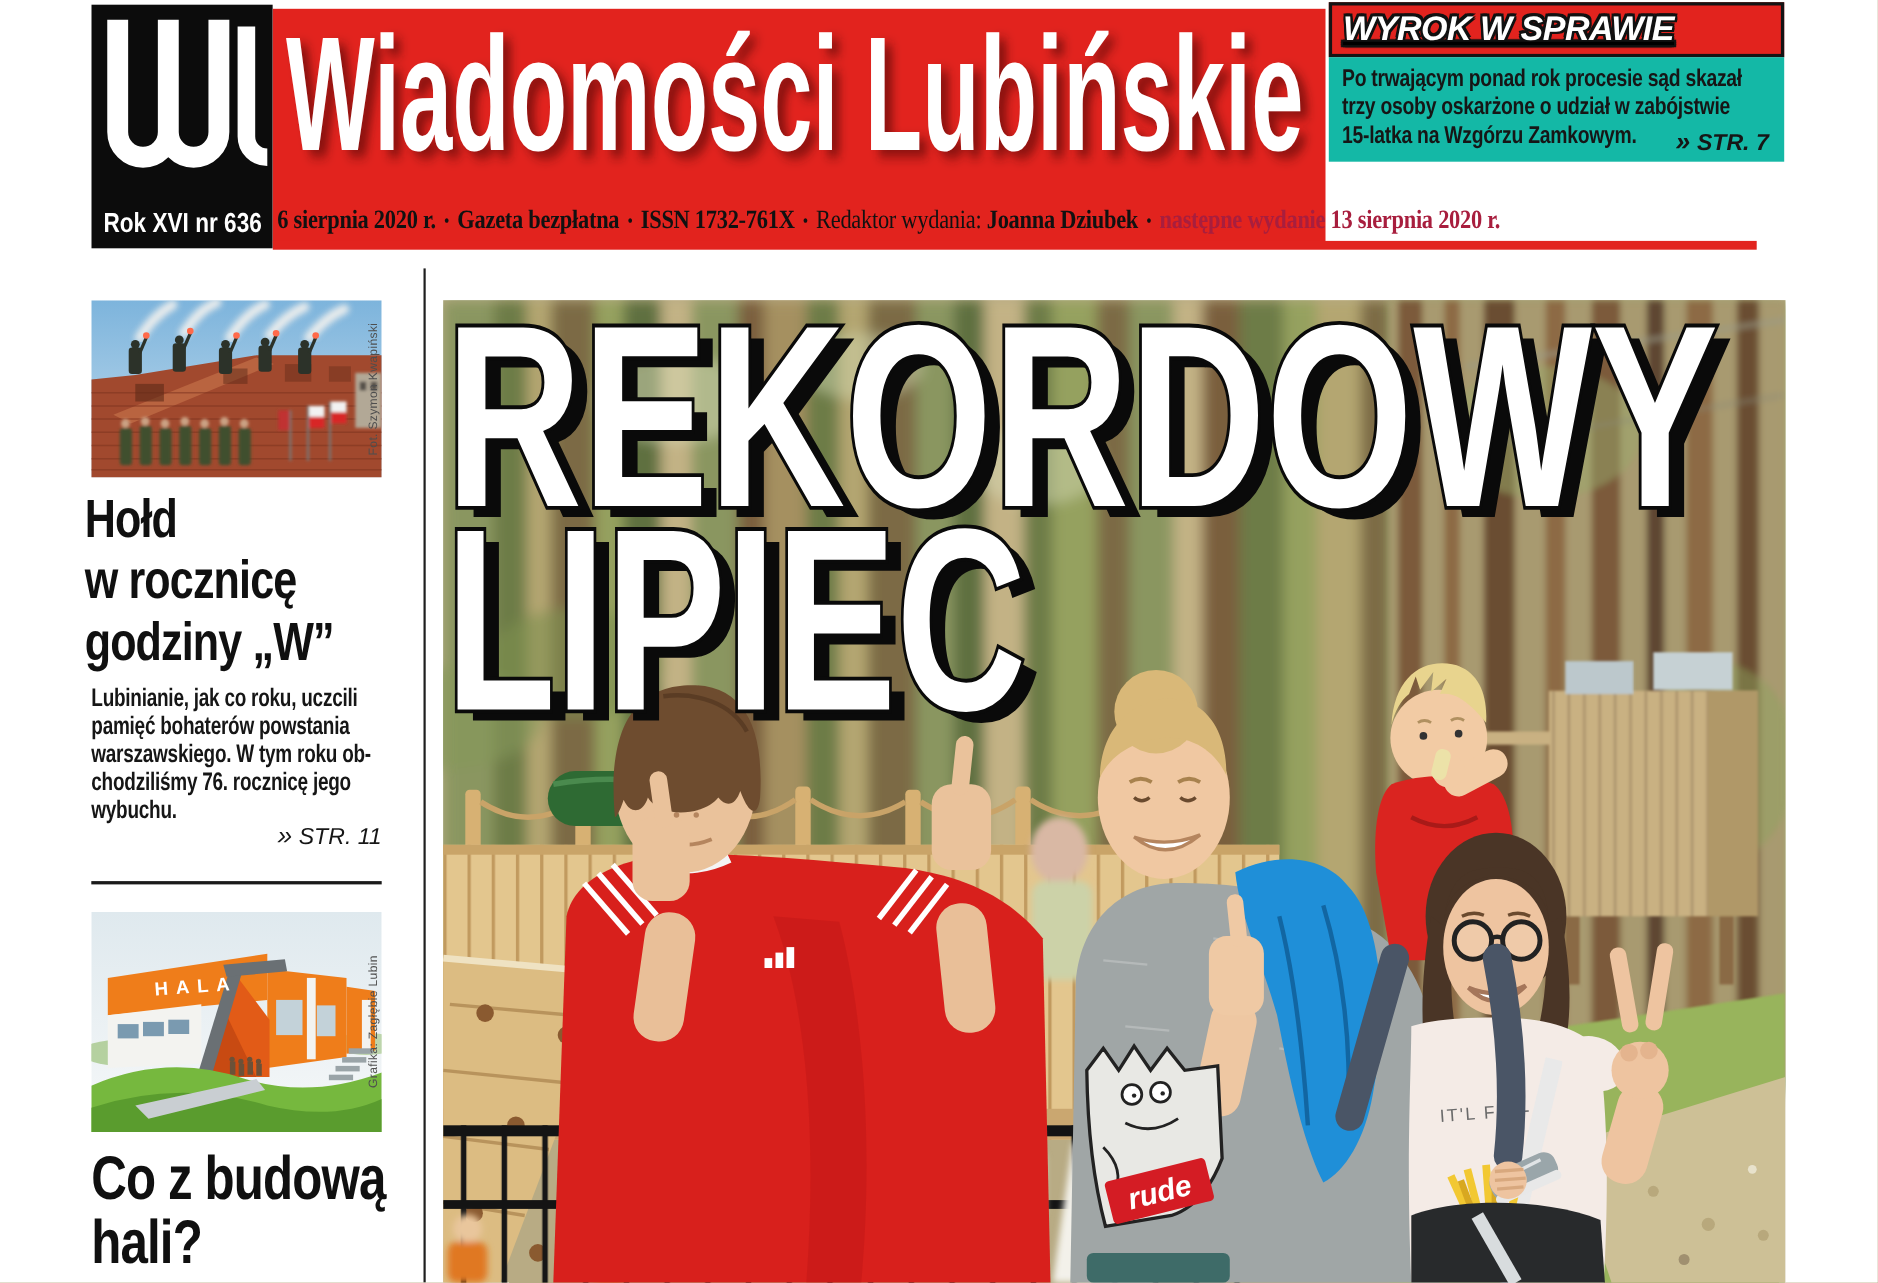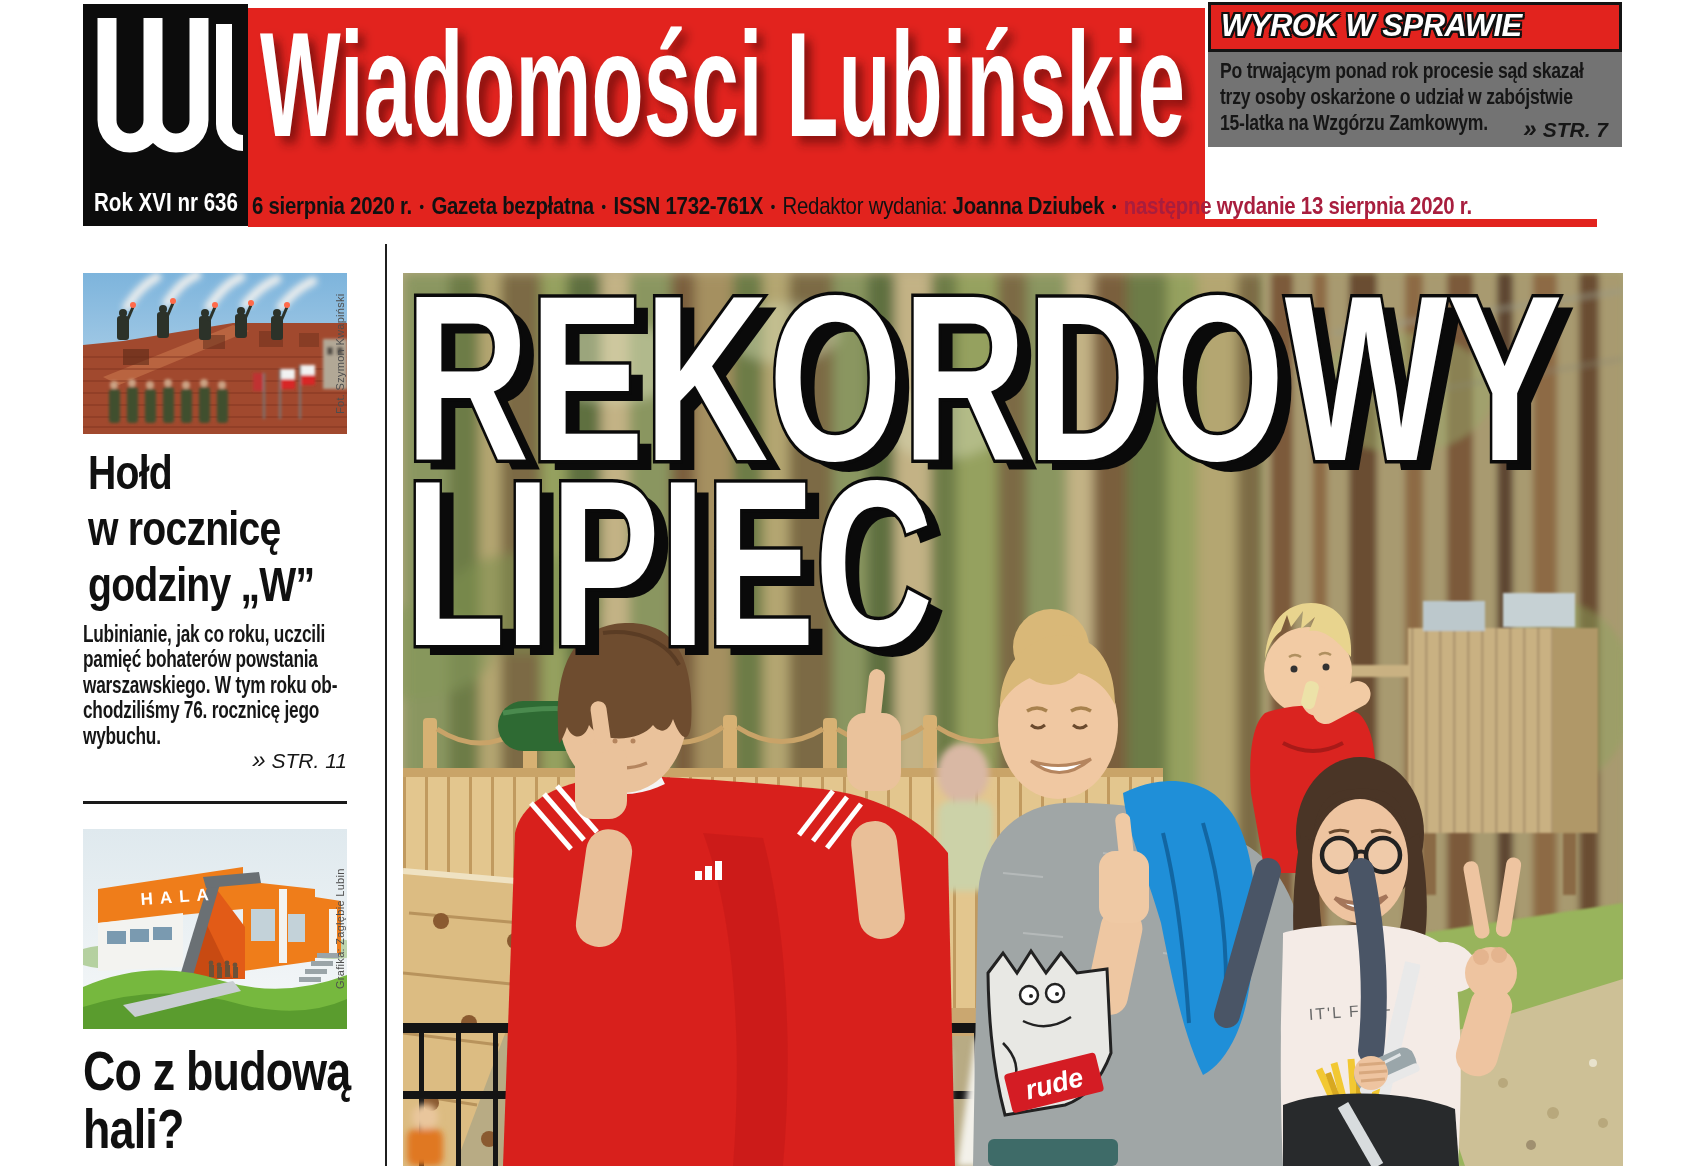--- a/index.html
+++ b/index.html
@@ -3,41 +3,41 @@
 <meta charset="utf-8">
 <style>
   html,body{margin:0;padding:0;}
   body{width:1707px;height:1166px;position:relative;background:#fff;
        font-family:"Liberation Sans", sans-serif;overflow:hidden;}
   .abs{position:absolute;}
   .vhide{position:absolute;width:1px;height:1px;overflow:hidden;opacity:0;}
   
   .logo-box{left:83px;top:4px;width:165px;height:222px;}
   .mast-band{left:248px;top:8px;width:957px;height:213px;background:#e2231e;}
-  .dateline{left:252px;top:181px;width:1350px;height:54px;line-height:49px;white-space:nowrap;}
+  .dateline{left:252px;top:181px;width:1350px;height:54px;line-height:38px;white-space:nowrap;font-family:Liberation Serif, serif;}
   .dateline-inner{transform:scaleX(.85);transform-origin:left center;font-size:24px;font-weight:bold;color:#111;letter-spacing:-0.3px;}
   .dateline-inner .sep{font-size:15px;vertical-align:2px;padding:0 9px;}
   .dl-editor-label{font-weight:normal;}
   .dl-next{color:#a81e3e;}
   .red-strip{left:248px;top:219px;width:1349px;height:8px;background:#e2231e;}
   
   .teaser{left:1208px;top:2px;width:414px;}
-  .teaser-head{background:#e2231e;border:3px solid #141414;padding:4px 10px 6px 10px;}
+  .teaser-head{background:#e2231e;border:3px solid #141414;padding:4px 10px 6px 10px;text-decoration:underline;}
   .teaser-head .tline{display:block;color:#fff;font-size:31px;line-height:34px;font-weight:bold;font-style:italic;letter-spacing:-0.5px;
       text-shadow:2px 0 #111,-2px 0 #111,0 2px #111,0 -2px #111,2px 2px #111,-2px 2px #111,2px -2px #111,-2px -2px #111;}
-  .teaser-body{background:#737373;padding:6px 12px 4px 12px;position:relative;height:85px;}
+  .teaser-body{background:#14b8a6;padding:6px 12px 4px 12px;position:relative;height:85px;}
   .teaser-body-lines{transform:scaleX(.8);transform-origin:left top;width:500px;font-size:22px;line-height:26px;font-weight:bold;color:#161616;letter-spacing:-0.3px;}
   .teaser-ref{position:absolute;right:14px;bottom:4px;font-style:italic;font-weight:bold;font-size:21px;color:#161616;margin-left:16px;}
   .teaser-ref .arrow{font-size:24px;margin-right:6px;}
   
   .side-photo1{left:83px;top:273px;width:264px;height:161px;}
   .side-photo2{left:83px;top:829px;width:264px;height:200px;}
   .photo-credit{position:absolute;right:1px;top:0;height:100%;writing-mode:vertical-rl;transform:rotate(180deg);
       font-size:11px;color:#4e4e4e;text-align:center;letter-spacing:.3px;}
-  .headline1{left:88px;top:444px;}
+  .headline1{left:77px;top:444px;}
   .headline2{left:83px;top:1042px;}
   .side-headline span{display:block;transform:scaleX(.8);transform-origin:left top;width:340px;
       font-weight:bold;color:#101010;letter-spacing:-1px;}
   .headline1 span{font-size:49px;line-height:56px;}
   .headline2 span{font-size:56px;line-height:58px;}
   .side-body{left:83px;top:622px;width:352px;transform:scaleX(.75);transform-origin:left top;
       font-size:23px;line-height:25.4px;font-weight:bold;color:#161616;letter-spacing:-0.3px;}
   .side-body span{display:block;}
   .side-ref{left:83px;top:746px;width:264px;text-align:right;font-style:italic;font-weight:normal;font-size:21px;color:#161616;}
   .side-ref .arrow{font-size:24px;margin-right:6px;}

